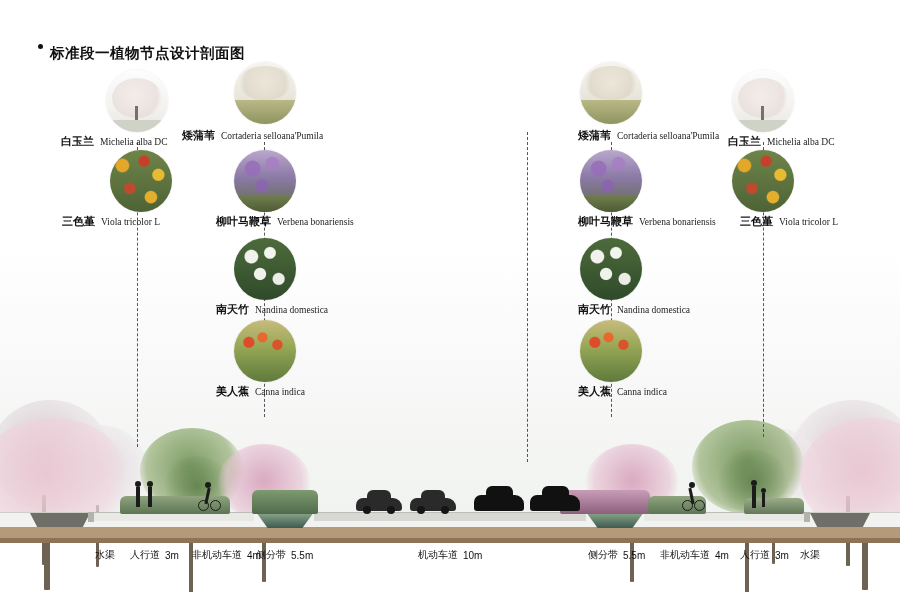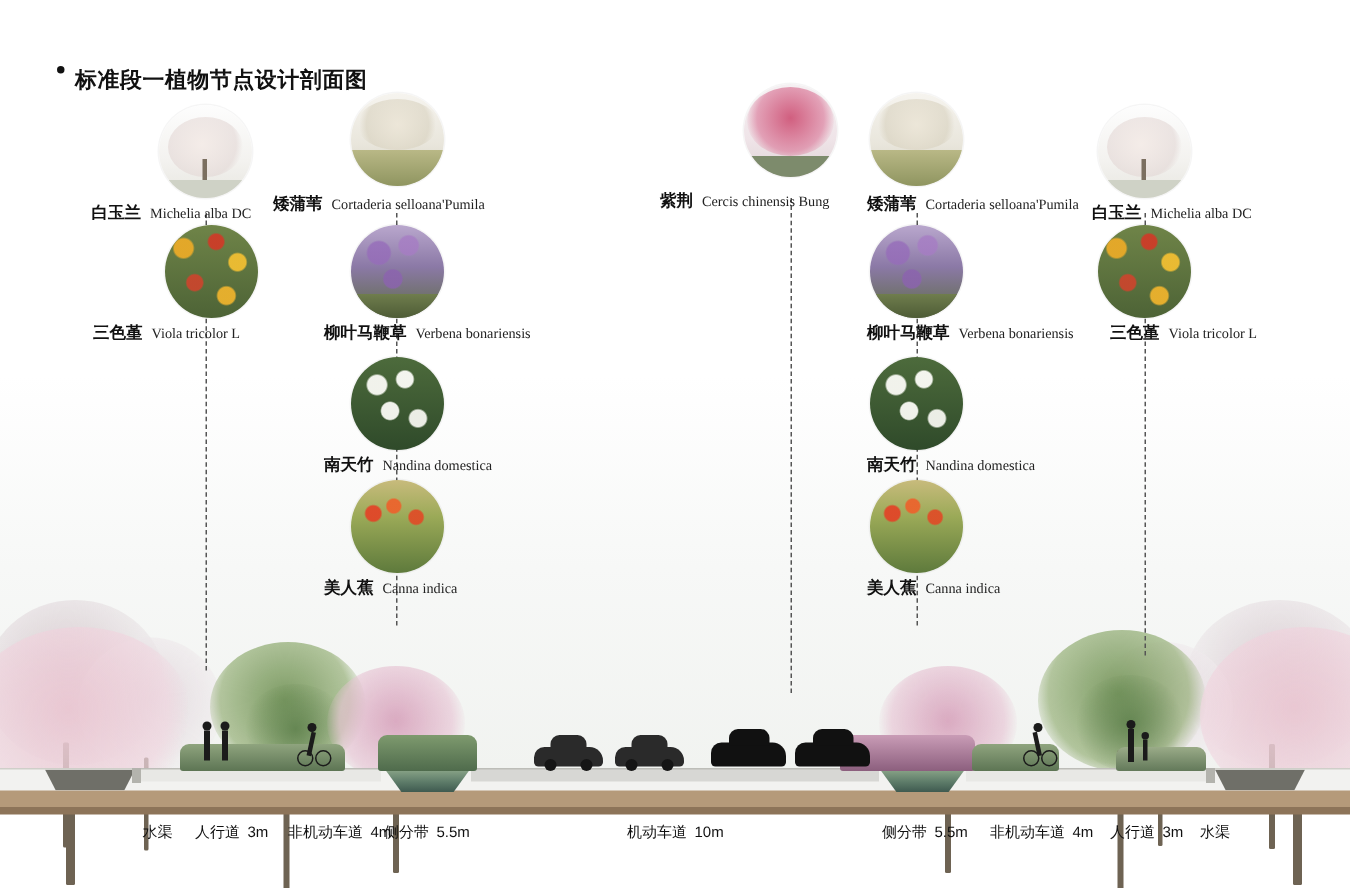--- a/index.html
+++ b/index.html
@@ -262,31 +262,20 @@
       <div class="sky" style="background:linear-gradient(180deg,#f6f4ef 0%,#e9e6dc 55%,#cfd0bd 100%);"></div>
       <div style="position:absolute;left:4px;top:4px;width:54px;height:34px;border-radius:50%;background:radial-gradient(circle at 50% 50%,rgba(236,230,216,.95),rgba(213,206,186,.55) 65%,rgba(255,255,255,0) 80%);"></div>
       <div style="position:absolute;left:0;bottom:0;width:62px;height:24px;background:linear-gradient(180deg,#b9b886 0%,#8f9560 100%);"></div>
     </div>
     <div class="labels" style="left:-52px;top:66px;">
       <span class="cn">矮蒲苇</span>
       <span class="la">Cortaderia selloana'Pumila</span>
     </div>
   </div>
 
-  <div class="plant" style="left:496px;top:56px;">
-    <div class="circle">
-      <div class="sky" style="background:linear-gradient(180deg,#f5f0f2 0%,#efe4e8 60%,#ded3d6 100%);"></div>
-      <div style="position:absolute;left:2px;top:2px;width:58px;height:46px;border-radius:50%;background:radial-gradient(circle at 50% 45%,rgba(206,83,118,.92),rgba(220,130,160,.7) 58%,rgba(255,255,255,0) 78%);"></div>
-      <div style="position:absolute;left:0;bottom:0;width:62px;height:14px;background:#7d8b6c;"></div>
-    </div>
-    <div class="labels" style="left:-56px;top:70px;">
-      <span class="cn">紫荆</span>
-      <span class="la">Cercis chinensis Bung</span>
-    </div>
-  </div>
 
   <div class="plant" style="left:580px;top:62px;">
     <div class="circle">
       <div class="sky" style="background:linear-gradient(180deg,#f6f4ef 0%,#e9e6dc 55%,#cfd0bd 100%);"></div>
       <div style="position:absolute;left:4px;top:4px;width:54px;height:34px;border-radius:50%;background:radial-gradient(circle at 50% 50%,rgba(236,230,216,.95),rgba(213,206,186,.55) 65%,rgba(255,255,255,0) 80%);"></div>
       <div style="position:absolute;left:0;bottom:0;width:62px;height:24px;background:linear-gradient(180deg,#b9b886 0%,#8f9560 100%);"></div>
     </div>
     <div class="labels" style="left:-2px;top:66px;">
       <span class="cn">矮蒲苇</span>
       <span class="la">Cortaderia selloana'Pumila</span>

